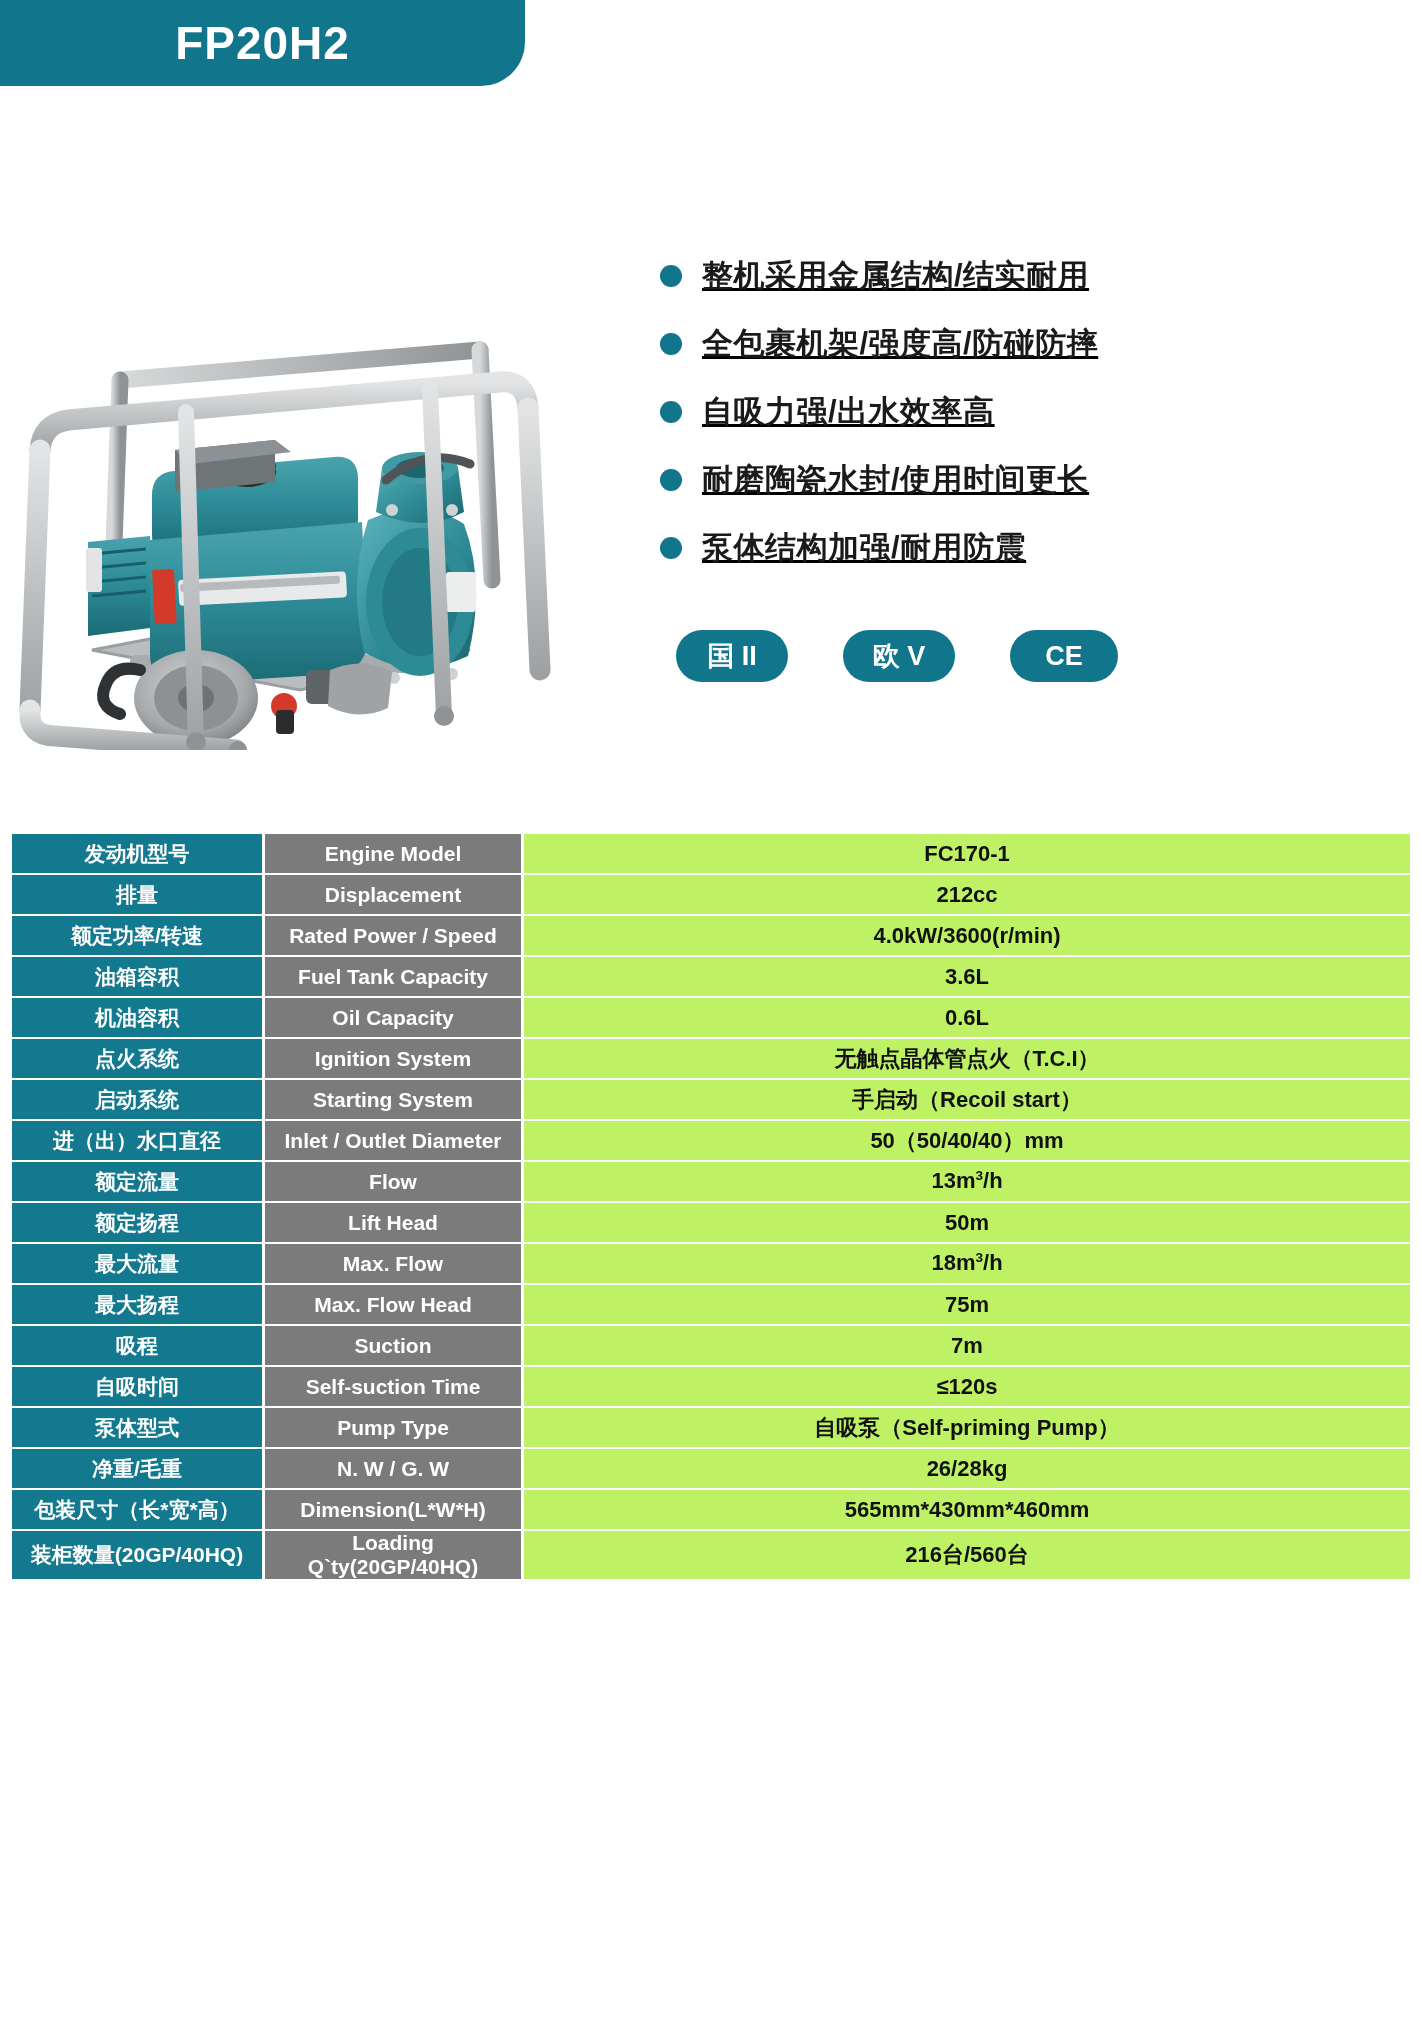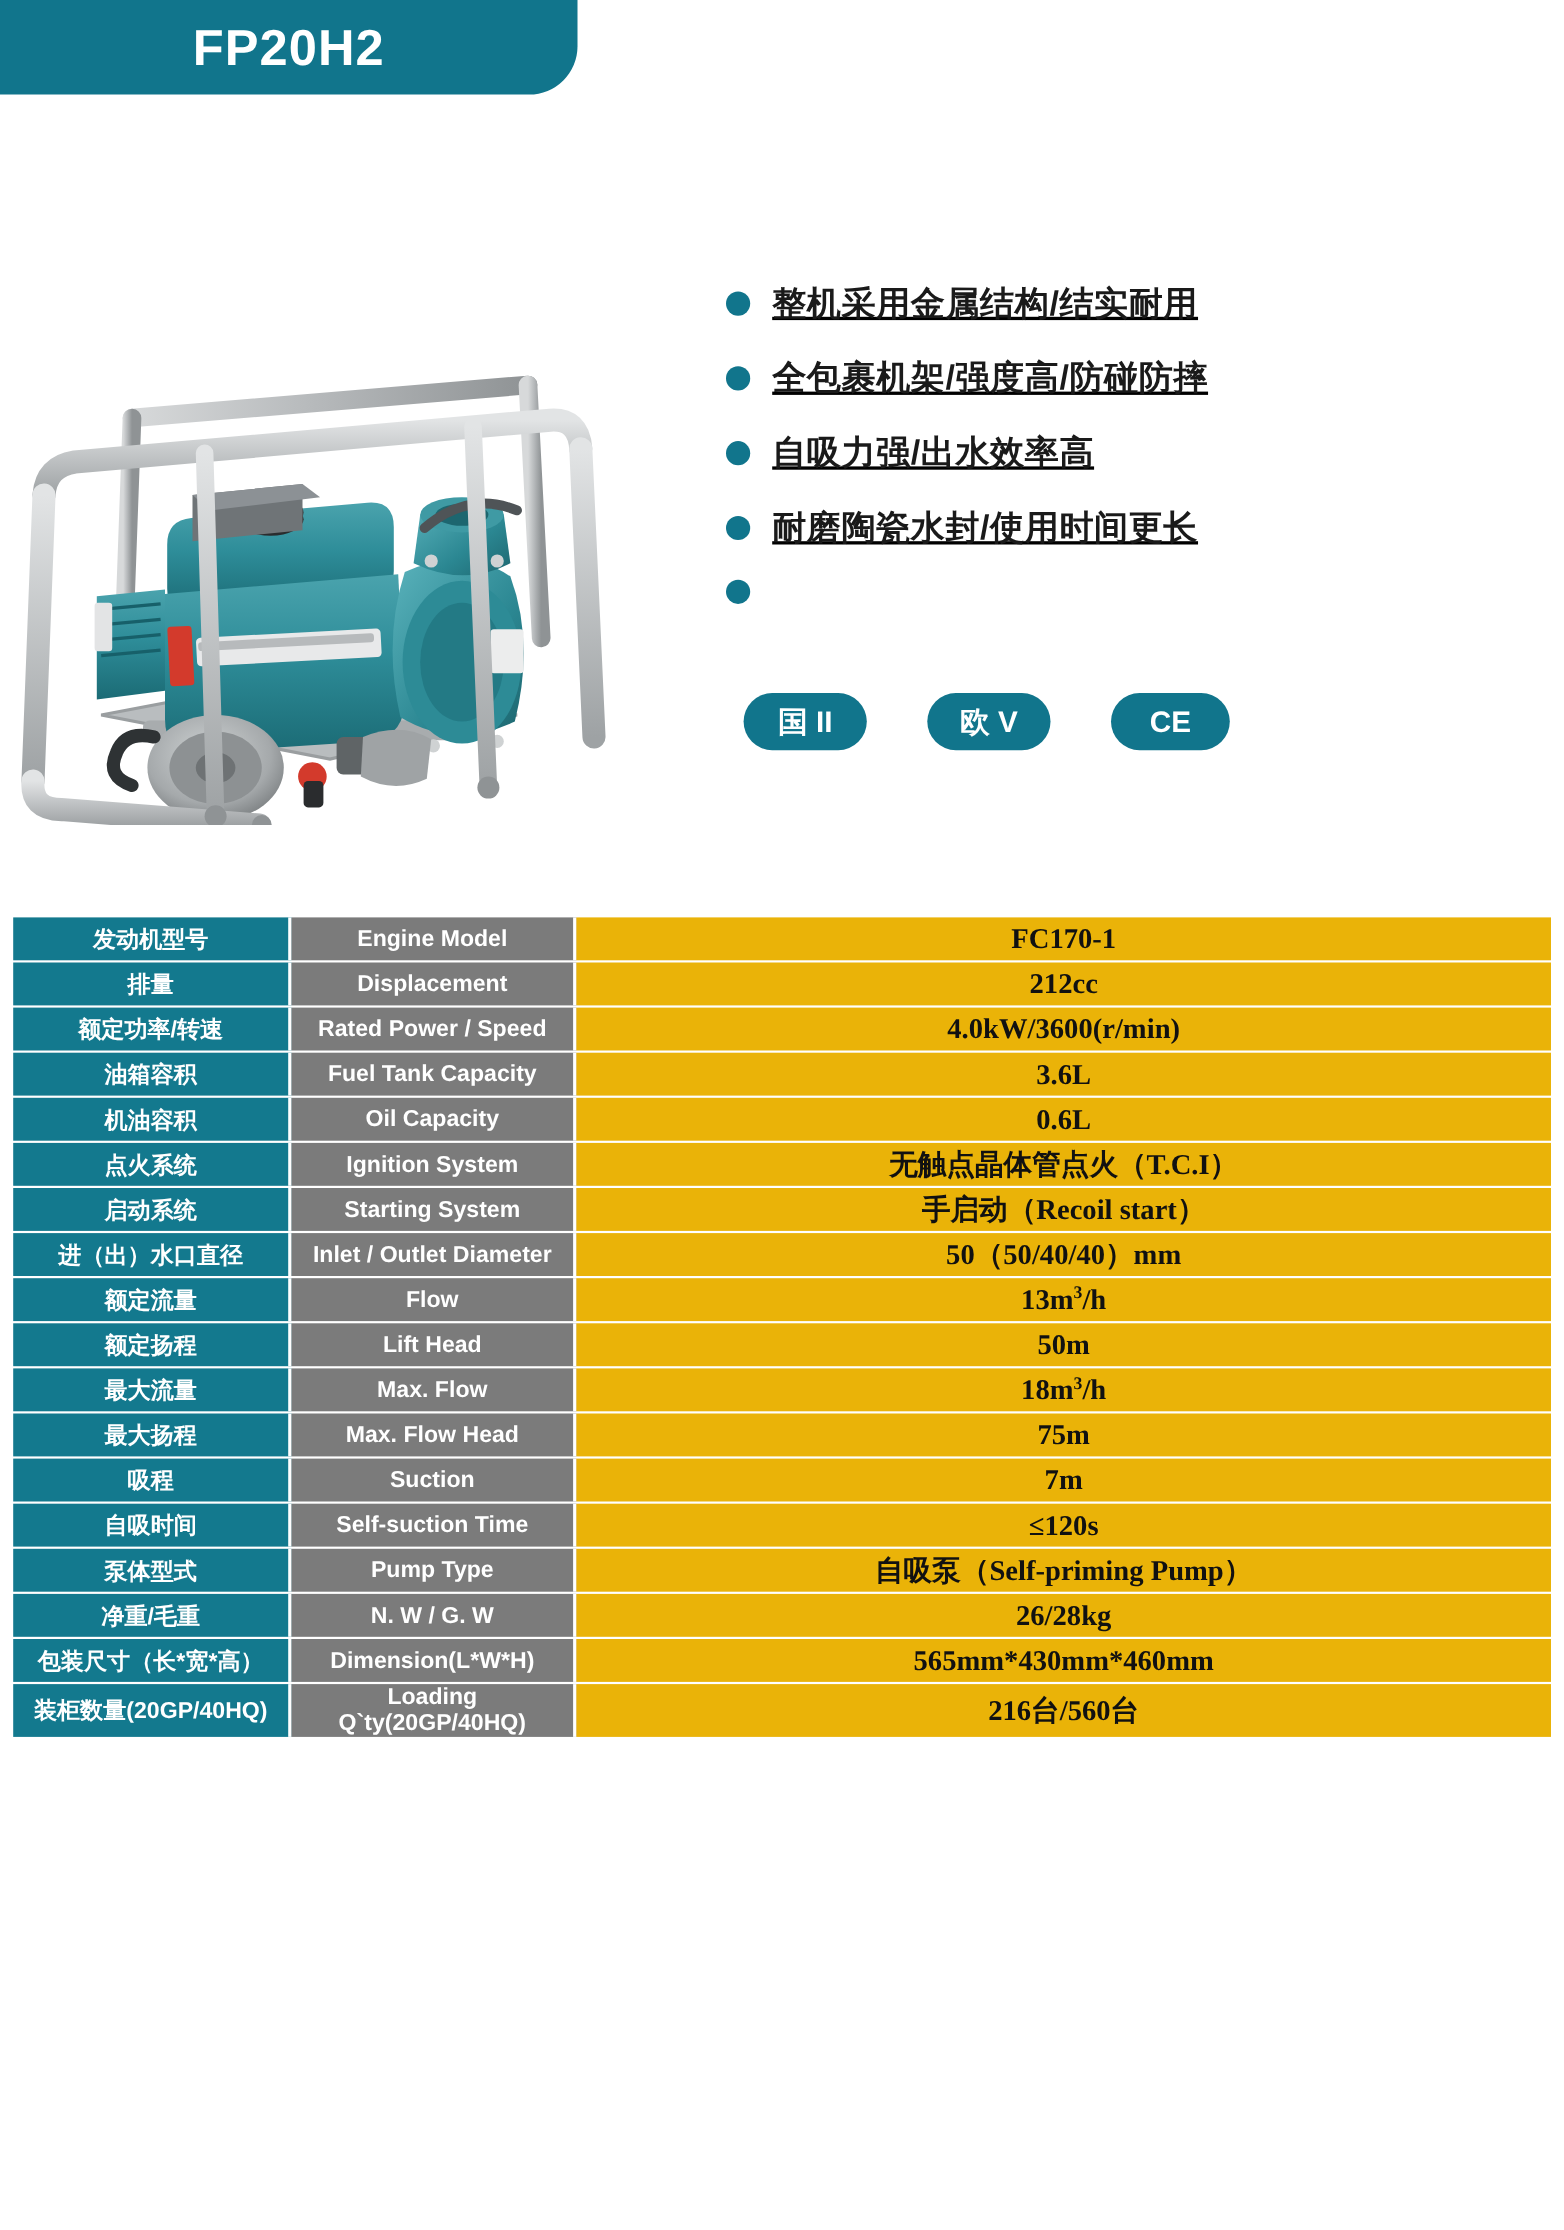--- a/index.html
+++ b/index.html
@@ -123,24 +123,23 @@
     border-right: 3px solid #ffffff;
     font-size: 21px;
   }
   .spec-table td.col-en {
     width: 259px;
     background: #7b7b7b;
     border-right: 3px solid #ffffff;
     font-size: 21px;
   }
   .spec-table td.col-val {
-    background: #eab308;
+    background: #bef264;
     color: #111111;
-    font-size: 26px;
-    font-family: Liberation Serif, serif;
+    font-size: 22px;
   }
   .sup { vertical-align: super; font-size: 0.62em; }
 </style>
 </head>
 <body>
 
 <div class="title-banner">
   <span class="title-text">FP20H2</span>
 </div>
 
@@ -271,20 +270,21 @@
   <div class="feature-row">
     <span class="feature-bullet"></span>
     <span class="feature-text">自吸力强/出水效率高</span>
   </div>
   <div class="feature-row">
     <span class="feature-bullet"></span>
     <span class="feature-text">耐磨陶瓷水封/使用时间更长</span>
   </div>
   <div class="feature-row">
     <span class="feature-bullet"></span>
+    <span class="feature-text">泵体结构加强/耐用防震</span>
   </div>
 </div>
 
 <div class="badges">
   <div class="badge">国 II</div>
   <div class="badge">欧 V</div>
   <div class="badge ce">CE</div>
 </div>
 
 <table class="spec-table">

